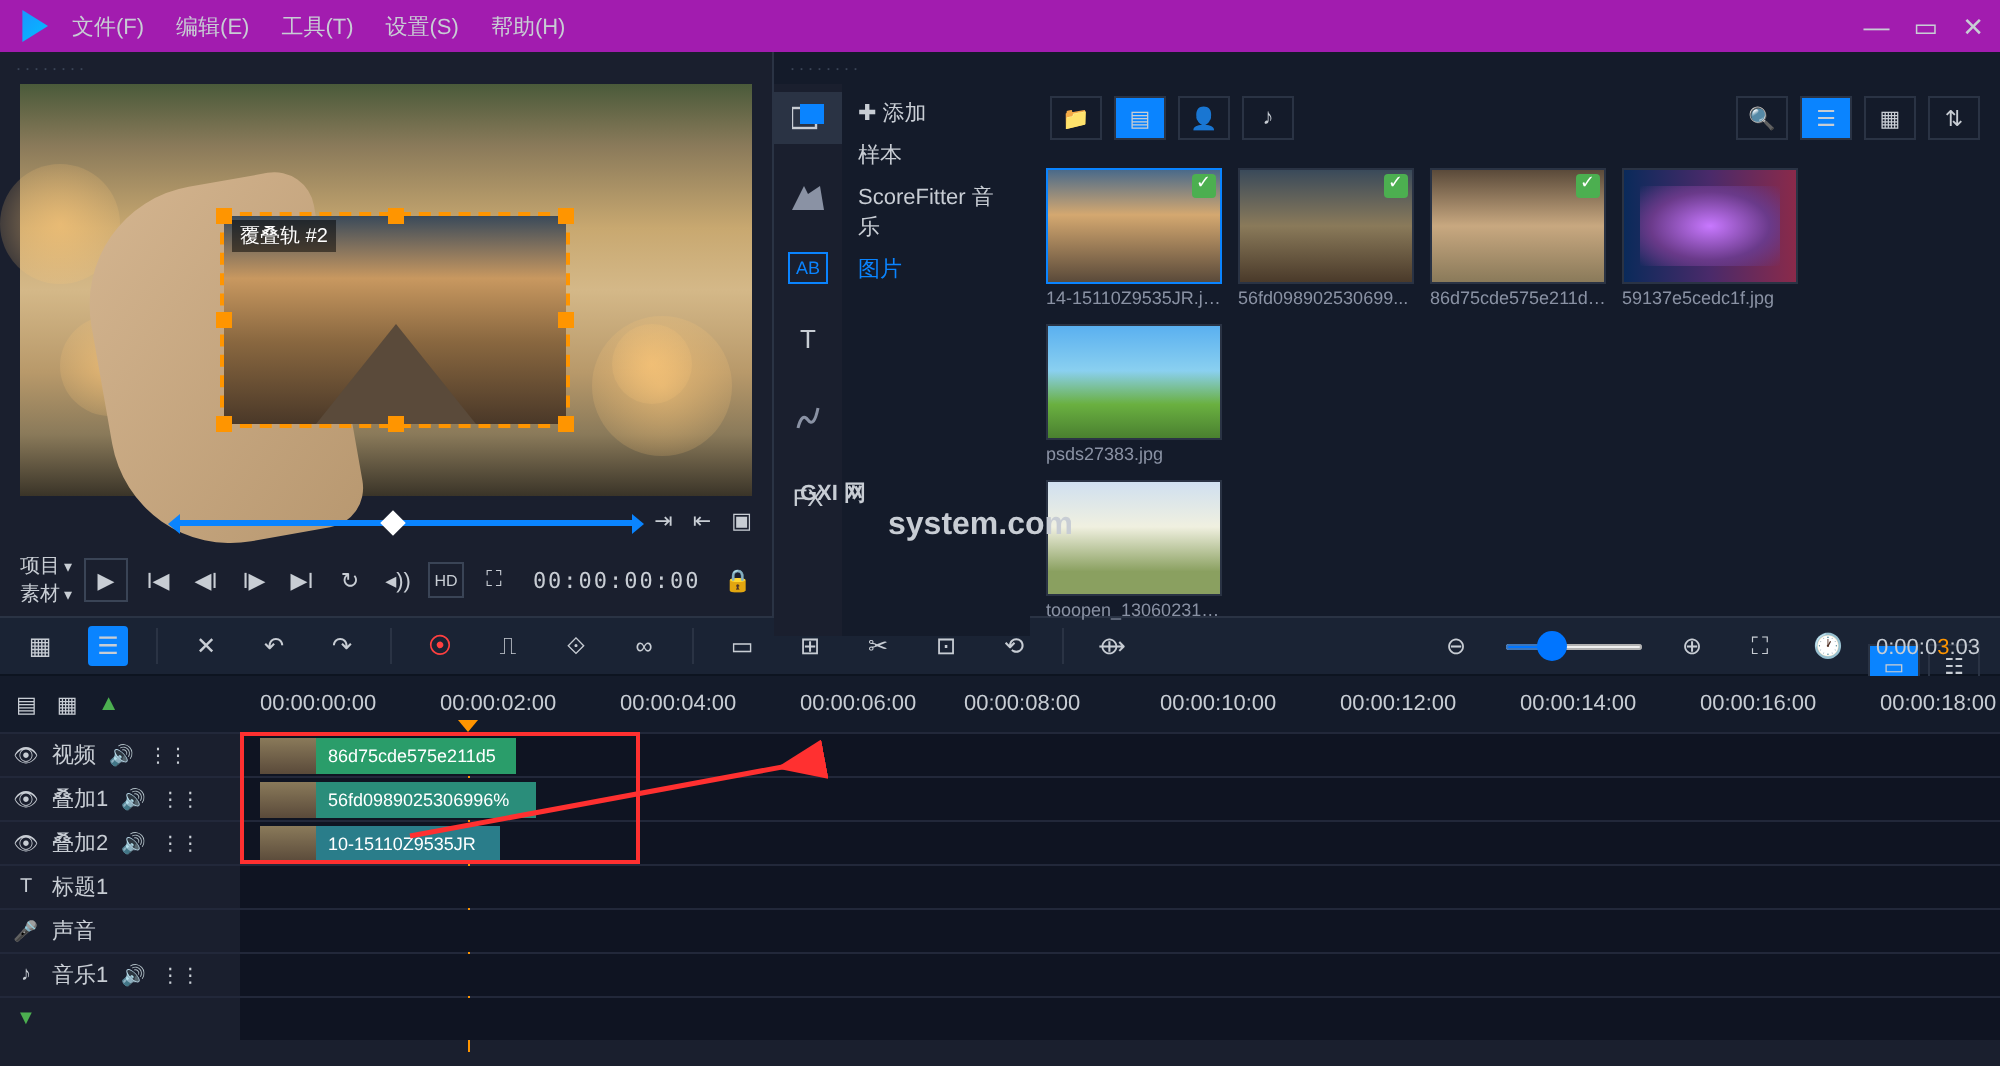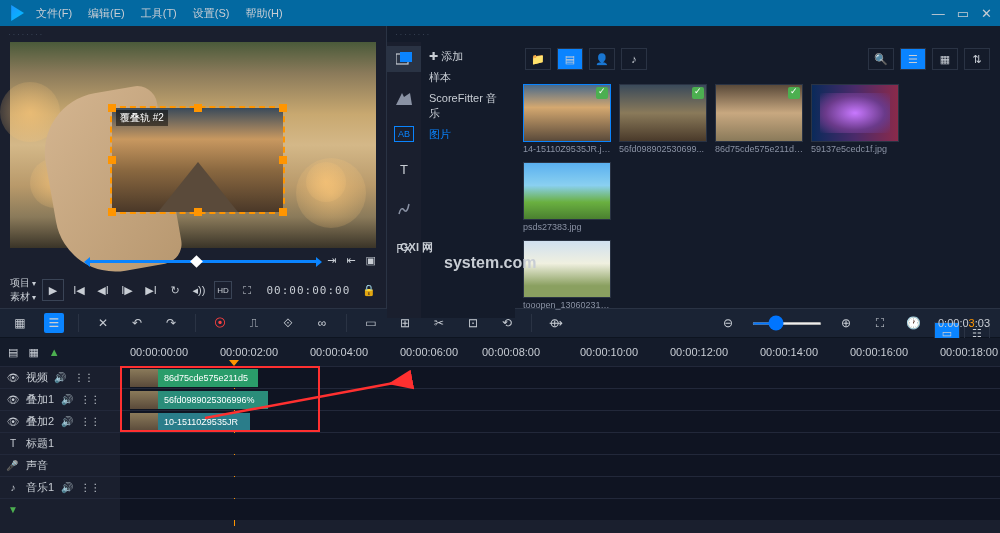--- a/index.html
+++ b/index.html
@@ -1,17 +1,17 @@
 <!DOCTYPE html>
 <html><head>
 <meta charset="utf-8">
 <style>
 *{margin:0;padding:0;box-sizing:border-box;font-family:"Microsoft YaHei",Arial,sans-serif;font-size:11px;color:#c8cdd4;user-select:none}
 body{background:#1a1f2e;width:1000px;height:533px;overflow:hidden;position:relative}
-.titlebar{height:26px;background:#0369a1;display:flex;align-items:center;padding:0 8px}
+.titlebar{height:26px;background:#a21caf;display:flex;align-items:center;padding:0 8px}
 .logo{width:16px;height:16px;background:linear-gradient(135deg,#1e90ff,#00bfff);clip-path:polygon(20% 0,100% 50%,20% 100%);margin-right:12px}
 .menu{display:flex;gap:16px}
 .menu span{cursor:pointer}
 .tabs{margin-left:auto;display:flex;position:absolute;left:50%;transform:translateX(-50%)}
 .tab{padding:5px 24px;background:#0d1420;border:1px solid #2a3344;cursor:pointer}
 .tab.active{background:#0a84ff;color:#fff}
 .share-ic{width:14px;height:12px;margin-left:8px;fill:#4caf50}
 .winbtns{margin-left:auto;display:flex;gap:12px}
 .winbtns span{cursor:pointer;font-size:13px}
 .content{display:flex;height:282px}

